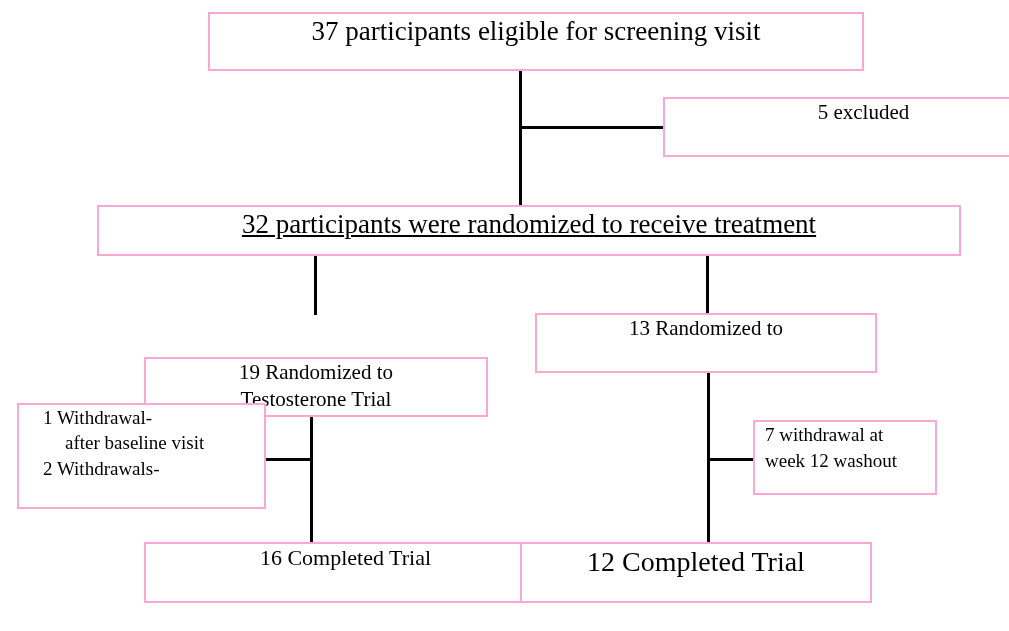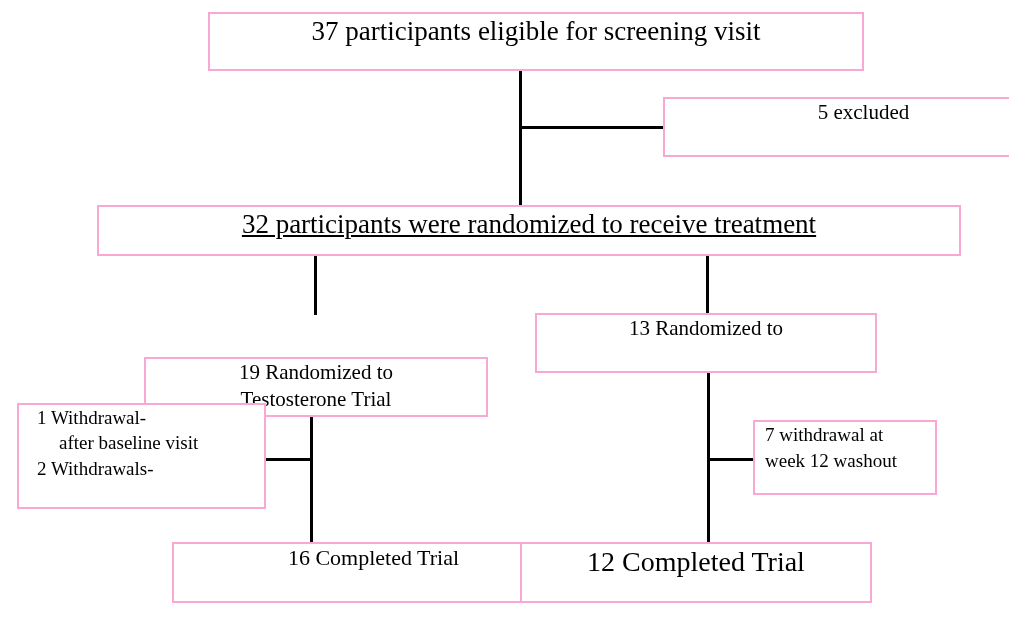--- a/index.html
+++ b/index.html
@@ -57,33 +57,32 @@
   #box-placebo {
     left: 535px; top: 313px; width: 342px; height: 60px;
     font-size: 21px;
   }
   #box-withdrawals-t {
     left: 17px; top: 403px; width: 249px; height: 106px;
     font-size: 19px;
     justify-content: flex-start;
     text-align: left;
   }
-  #box-withdrawals-t .lines { padding-left: 18px; line-height: 1.33; }
+  #box-withdrawals-t .lines { padding-left: 24px; line-height: 1.33; }
   #box-withdrawals-t .indent { padding-left: 22px; }
   #box-withdrawals-p {
     left: 753px; top: 420px; width: 184px; height: 75px;
     font-size: 19px;
     justify-content: flex-start;
     text-align: left;
   }
   #box-withdrawals-p .lines { padding-left: 10px; line-height: 1.36; }
   #box-completed-t {
     left: 144px; top: 542px; width: 403px; height: 61px;
     font-size: 22px;
-    margin-left: 28px;
   }
   #box-completed-p {
     left: 520px; top: 542px; width: 352px; height: 61px;
     font-size: 28px;
   }
 
   
   .conn {
     position: absolute;
     background: #000000;

